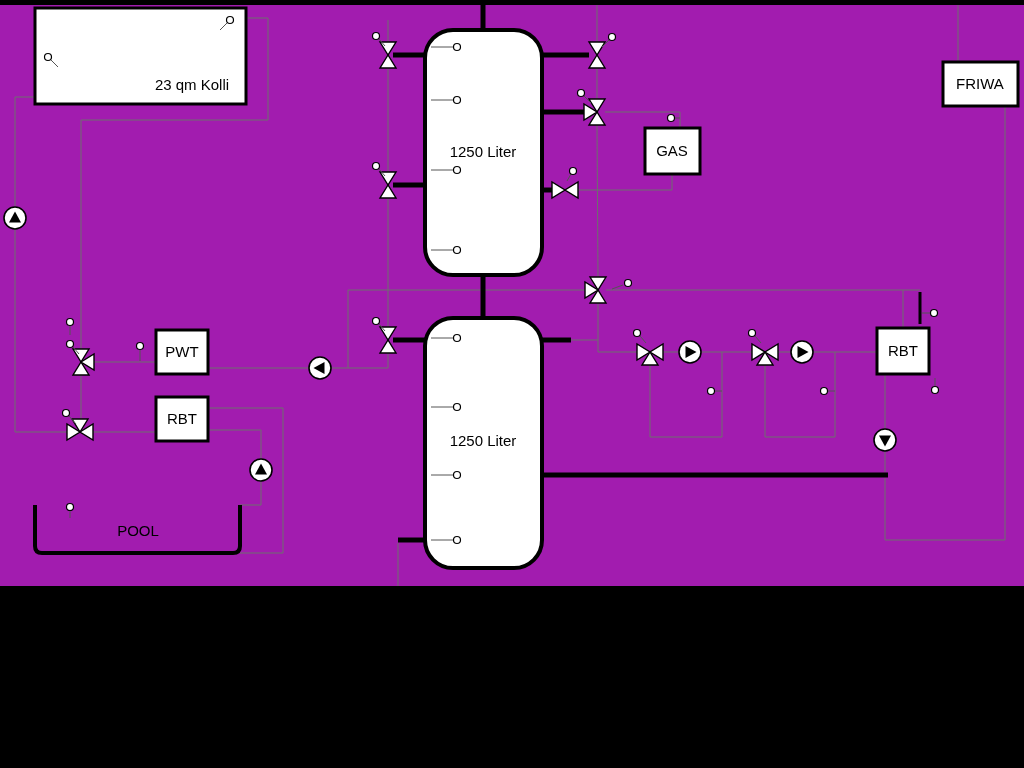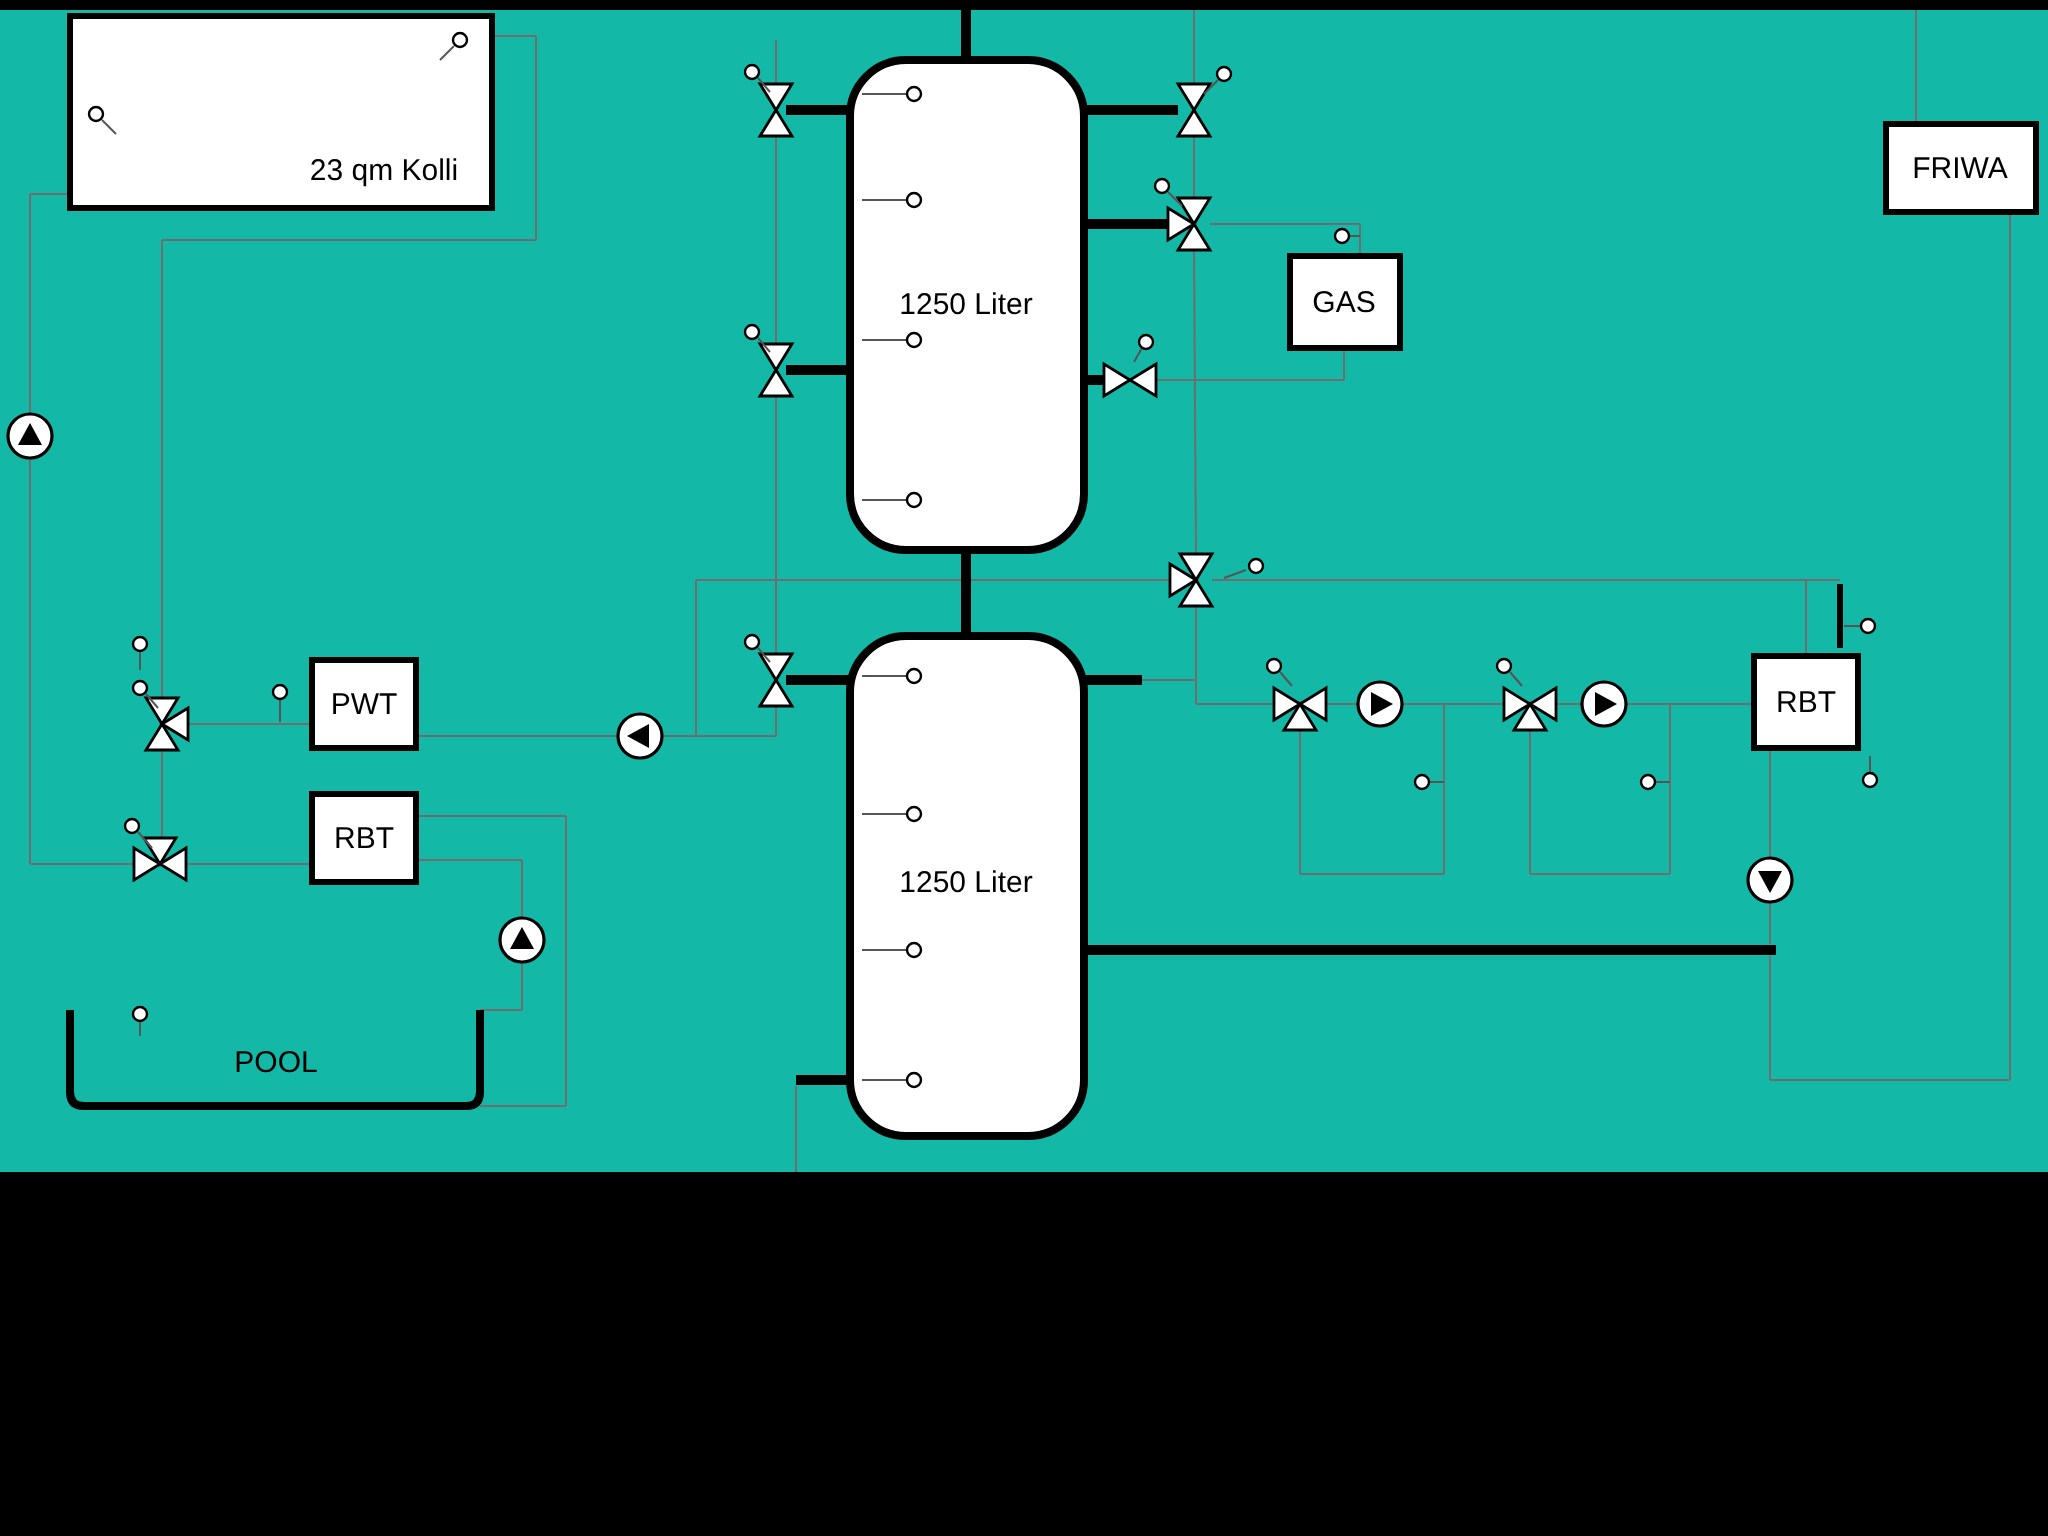--- a/index.html
+++ b/index.html
@@ -1,16 +1,16 @@
 <!DOCTYPE html>
 <html><head>
 <meta charset="utf-8">
 <style>
   html,body{margin:0;padding:0;background:#fff;}
-  .stage{position:relative;width:1024px;height:768px;background:#14b8a6;overflow:hidden;font-family:"Liberation Sans",sans-serif;}
+  .stage{position:relative;width:1024px;height:768px;background:#a21caf;overflow:hidden;font-family:"Liberation Sans",sans-serif;}
   .stage svg{position:absolute;left:0;top:0;display:block;}
   text{font-family:"Liberation Sans",sans-serif;font-size:15px;fill:#000;}
 </style>
 </head>
 <body>
 
 <div class="stage">
 <svg width="1024" height="768" viewBox="0 0 1024 768">
   <defs>
     <g id="vh" fill="#fff" stroke="#000" stroke-width="1.4" stroke-linejoin="miter">

